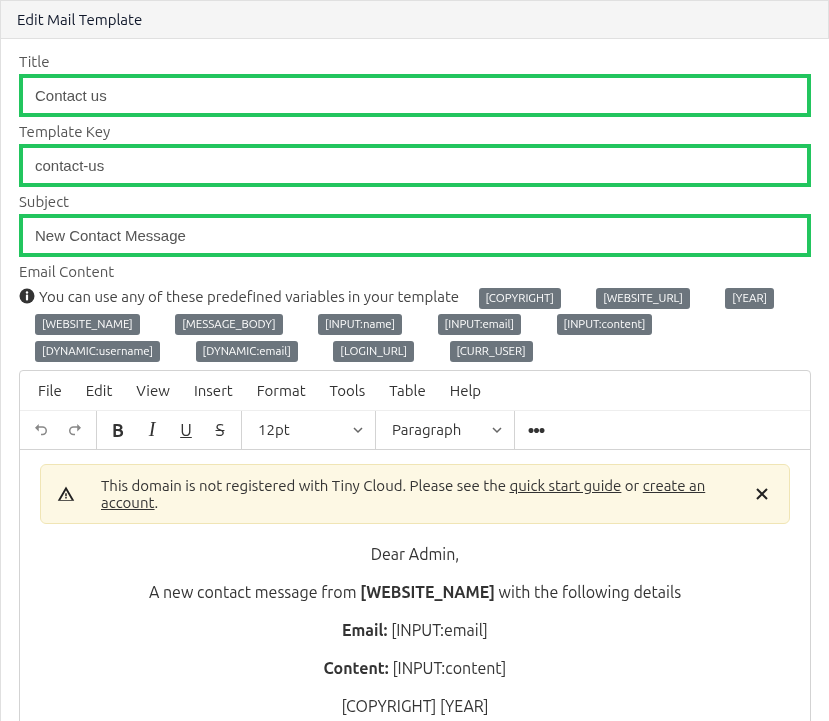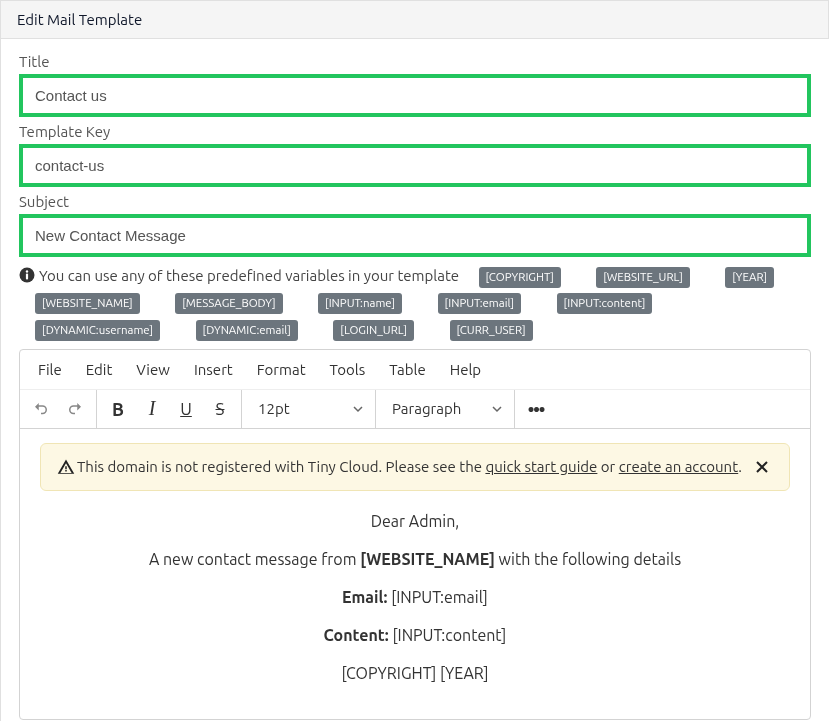--- a/index.html
+++ b/index.html
@@ -14,21 +14,21 @@
     .var-badge { display: inline-block; background: #6c757d; color: #fff; font-size: 11.5px; padding: 3px 7px; border-radius: 3px; margin: 2px 16px; line-height: 1.3; vertical-align: middle;}
     .editor { border: 1px solid #d3d3d3; border-radius: 4px; overflow: hidden; margin-top: 2px;}
     .editor-menubar { display: flex; gap: 0; padding: 4px 6px; border-bottom: 1px solid #eee; }
     .menu-item { padding: 7px 12px; font-size: 15px; color: #333; cursor: pointer; border-radius: 3px; }
     .editor-toolbar { display: flex; align-items: stretch; border-bottom: 1px solid #d3d3d3; background: #fff; }
     .tb-group { display: flex; align-items: center; border-right: 1px solid #d3d3d3; padding: 0 4px; }
     .tb-btn { width: 34px; height: 38px; display: flex; align-items: center; justify-content: center; cursor: pointer; border-radius: 3px; }
     .tb-select { display: flex; align-items: center; height: 38px; padding: 0 8px 0 12px; font-size: 15px; color: #333; cursor: pointer; gap: 24px;}
     .chev { width: 10px; height: 10px; display: inline-block; }
     .editor-body { padding: 14px 20px 20px 20px; }
-    .notice { background: #fdf8e4; border: 1px solid #f0e5b5; border-radius: 6px; padding: 12px 16px; display: flex; align-items: center; gap: 2px; margin-bottom: 18px; font-size: 15px; color: #333;}
+    .notice { background: #fdf8e4; border: 1px solid #f0e5b5; border-radius: 6px; padding: 12px 16px; display: flex; align-items: center; gap: 26px; margin-bottom: 18px; font-size: 15px; color: #333;}
     .notice a { color: #333; text-decoration: underline; }
     .notice-text { flex: 1; }
     .notice-close { cursor: pointer; padding: 4px; }
     .editor-content { font-size: 16px; line-height: 1.5; }
     .editor-content p { margin-bottom: 14px; text-align: center; }
     .editor-content .center { text-align: center; }
     svg { display: block; }
     .txt-bold { font-weight: bold; }
     .txt-italic { font-style: italic; font-family: 'Times New Roman', serif; font-size: 20px;}
     .txt-underline { text-decoration: underline; }
@@ -53,20 +53,21 @@
     <label class="form-label">Template Key</label>
     <input class="form-input" value="contact-us" style="">
   </div>
 
   <div class="form-group">
     <label class="form-label">Subject</label>
     <input class="form-input" value="New Contact Message" style="">
   </div>
 
   <div class="form-group">
+    <label class="form-label">Email Content</label>
 
     <div class="var-hint">
       <span class="info-icon">
         <svg width="16" height="16" viewBox="0 0 16 16">
             <circle cx="8" cy="8" r="7.5" fill="#333"></circle>
             <circle cx="8" cy="4.5" r="1.2" fill="#fff"></circle>
             <rect x="6.9" y="6.5" width="2.2" height="6" rx="1" fill="#fff"></rect>
           </svg>
       </span><span>You can use any of these predefined variables in your template</span>
       <span id="var-badges"> <span class="var-badge">[COPYRIGHT]</span> <span class="var-badge">[WEBSITE_URL]</span> <span class="var-badge">[YEAR]</span> <span class="var-badge">[WEBSITE_NAME]</span> <span class="var-badge">[MESSAGE_BODY]</span> <span class="var-badge">[INPUT:name]</span> <span class="var-badge">[INPUT:email]</span> <span class="var-badge">[INPUT:content]</span> <span class="var-badge">[DYNAMIC:username]</span> <span class="var-badge">[DYNAMIC:email]</span> <span class="var-badge">[LOGIN_URL]</span> <span class="var-badge">[CURR_USER]</span></span>

